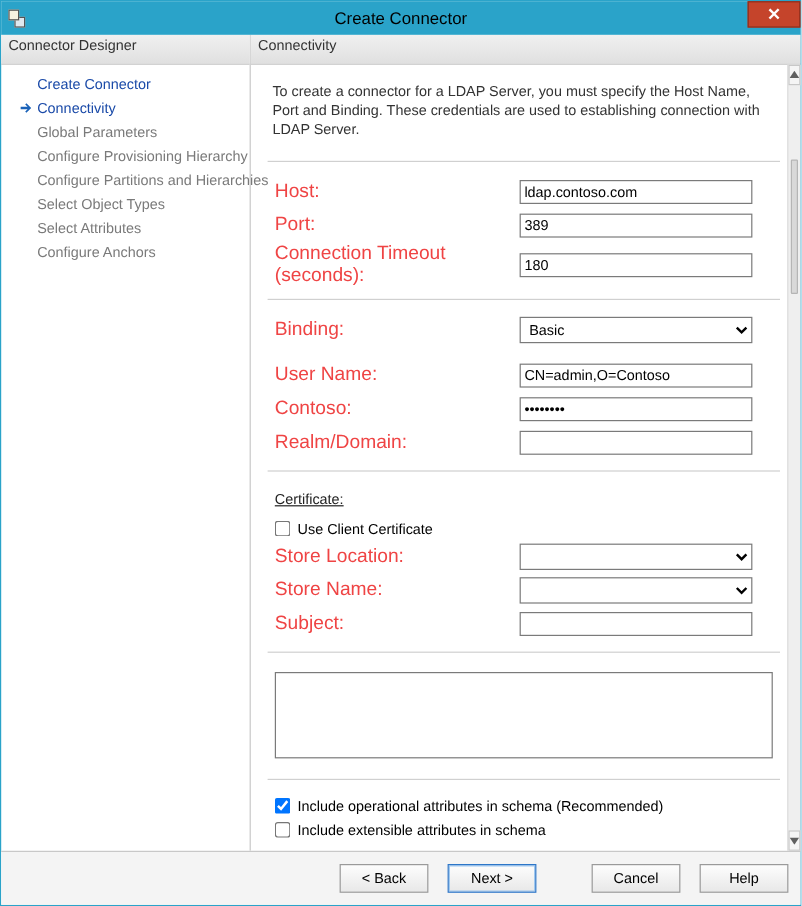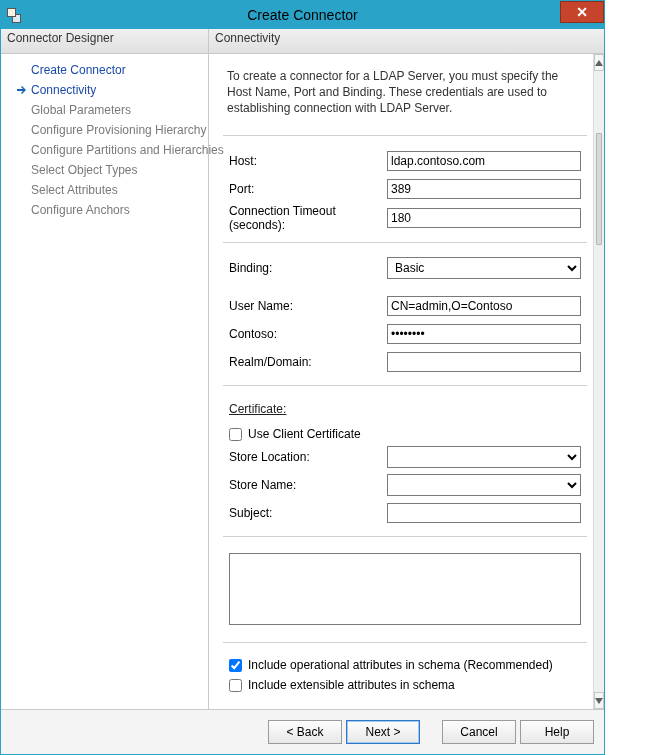--- a/index.html
+++ b/index.html
@@ -4,21 +4,21 @@
 <style>
   html, body {
     margin: 0;
     padding: 0;
     font-family: "Segoe UI", Tahoma, sans-serif;
     font-size: 12px;
     color: #000;
     background: #fff;
   }
   .window {
-    width: 605px;
+    width: 668px;
     height: 755px;
     box-sizing: border-box;
     border: 1px solid #2aa3c9;
     background: #fff;
     display: flex;
     flex-direction: column;
     position: relative;
   }
   
   .titlebar {
@@ -177,22 +177,22 @@
   }
   .form-row {
     display: flex;
     align-items: center;
     min-height: 26px;
     margin-bottom: 2px;
   }
   .form-row .lbl {
     width: 204px;
     padding-left: 6px;
-    font-size: 12px;
-    color: #000000;
+    font-size: 16px;
+    color: #ef4444;
   }
   .form-row .ctl {
     flex: 0 0 200px;
   }
   .txt {
     width: 194px;
     height: 20px;
     border: 1px solid #7a7a7a;
     padding: 1px 3px;
     font-family: inherit;
@@ -214,21 +214,21 @@
   .section-gap { height: 10px; }
   .section-label {
     padding: 4px 0 8px 6px;
     font-size: 12px;
     color: #222;
     text-decoration: underline;
   }
 
   .chk-row {
     display: flex;
-    align-items: flex-end;
+    align-items: flex-start;
     padding: 3px 0 3px 6px;
   }
   .chk-row input[type=checkbox] {
     margin: 0 6px 0 0;
     width: 13px; height: 13px;
   }
   .chk-row label { font-size: 12px; }
 
   .aliases-box {
     margin: 4px 6px 4px 6px;
@@ -244,21 +244,21 @@
 
   
   .footer {
     height: 44px;
     border-top: 1px solid #c8c8c8;
     background: #f4f4f4;
     display: flex;
     align-items: center;
     justify-content: flex-end;
     padding-right: 10px;
-    gap: 4px;
+    gap: 16px;
   }
   .footer .gap-big { width: 14px; }
   .btn {
     min-width: 74px;
     height: 24px;
     background: linear-gradient(#fdfdfd,#e8e8e8);
     border: 1px solid #9a9a9a;
     font-family: inherit;
     font-size: 12px;
     padding: 0 10px;

